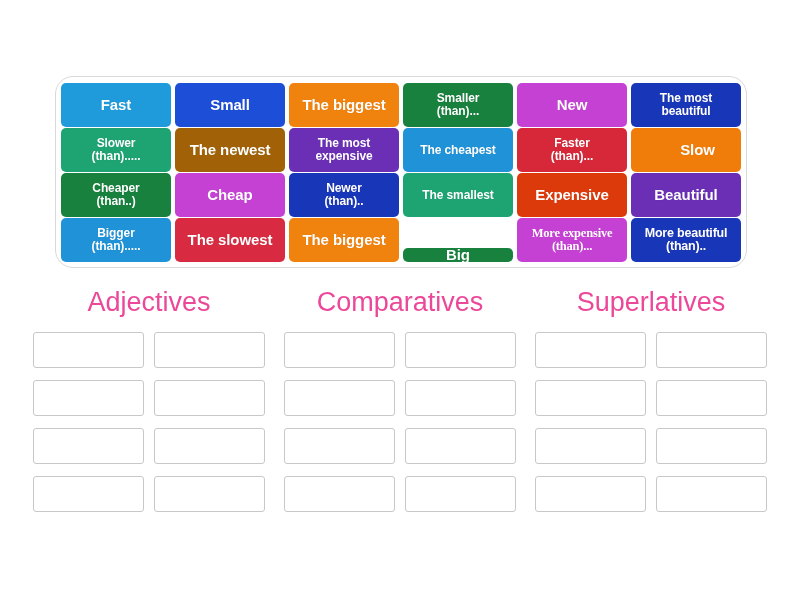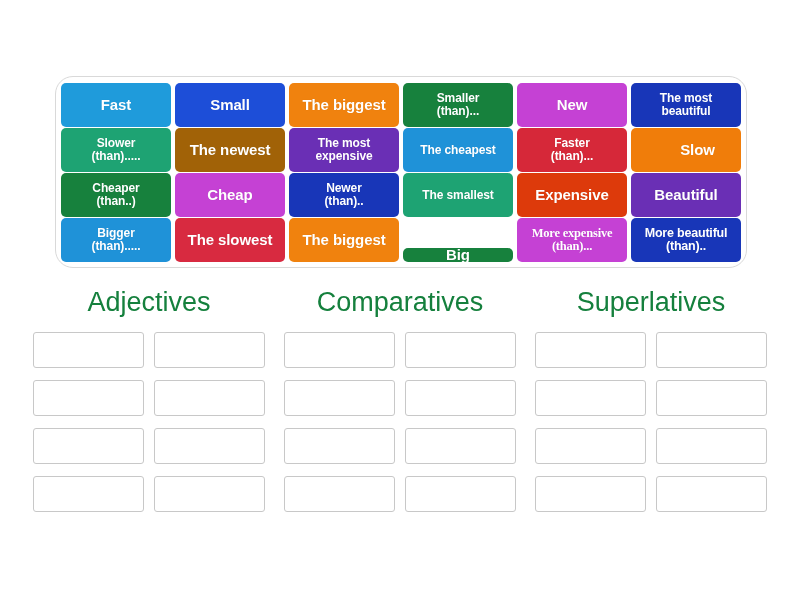--- a/index.html
+++ b/index.html
@@ -74,21 +74,21 @@
   }
 
   .category {
     width: 232px;
   }
 
   .category-title {
     text-align: center;
     font-size: 27px;
     font-weight: 400;
-    color: #15803d;
+    color: #ec4899;
     margin: 0 0 14px 0;
     line-height: 1.1;
     white-space: nowrap;
   }
 
   .slot-grid {
     display: grid;
     grid-template-columns: repeat(2, 1fr);
     grid-auto-rows: 36px;
     gap: 12px 10px;

